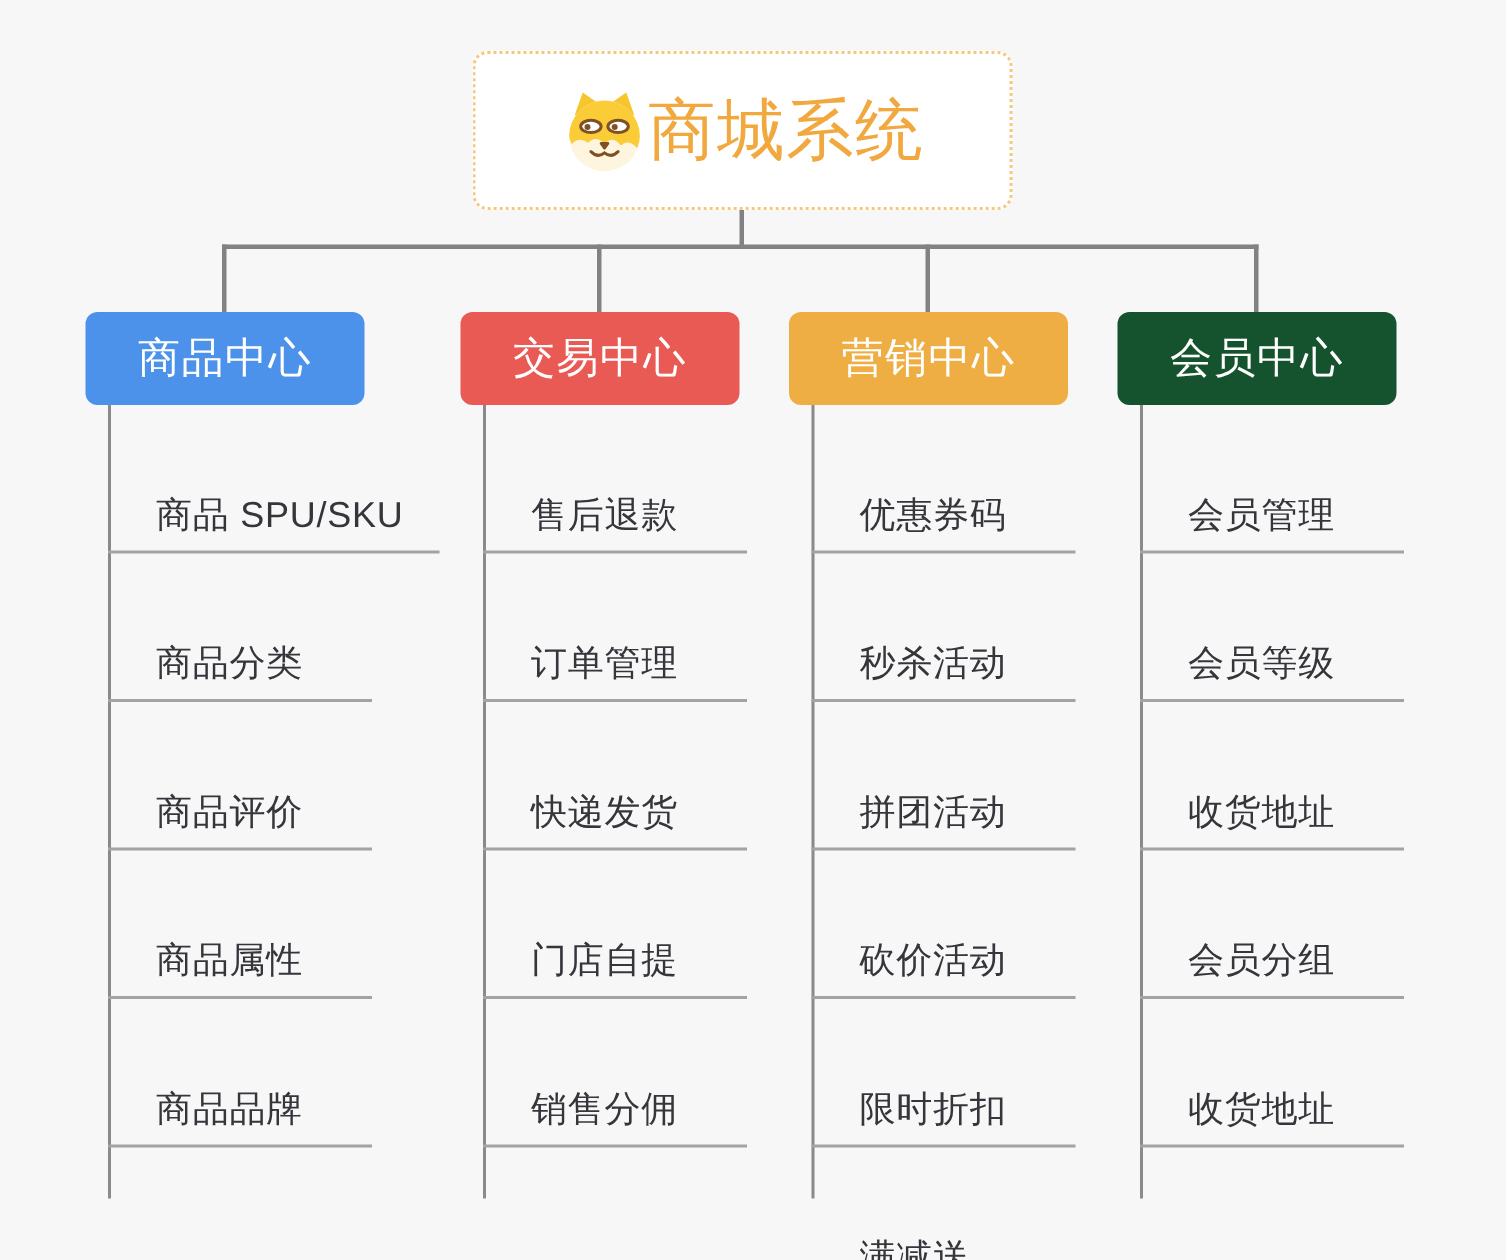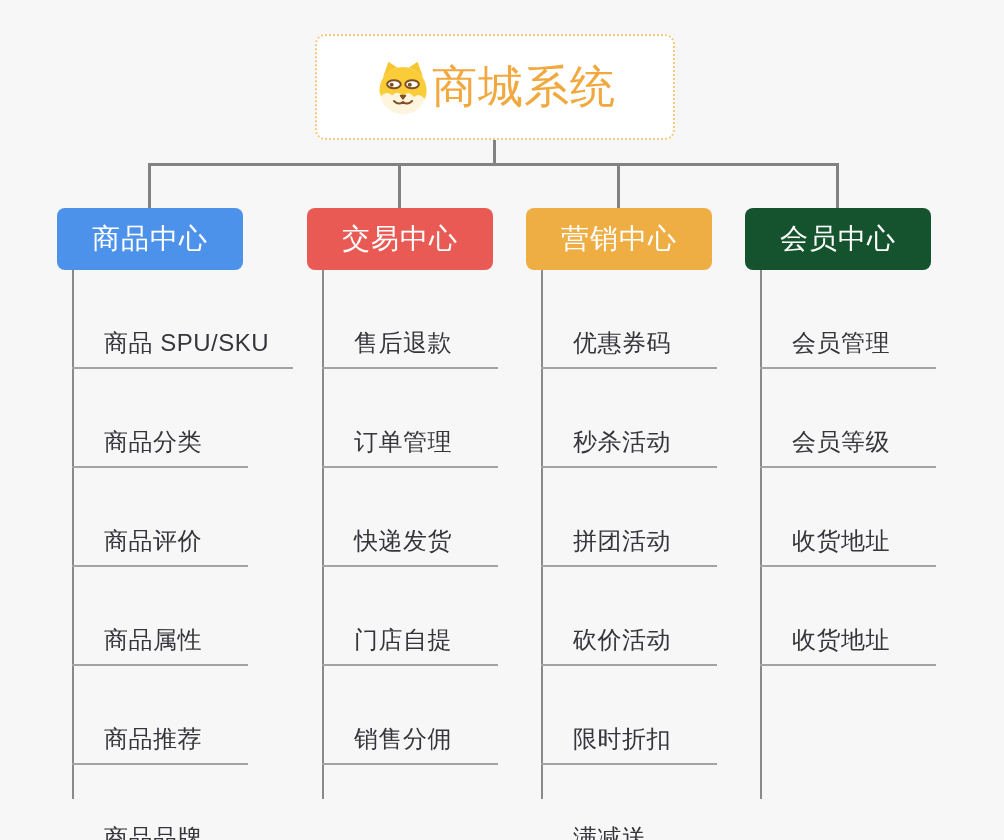--- a/index.html
+++ b/index.html
@@ -122,21 +122,20 @@
   <div class="branch-node b2" style="background-color: rgb(239, 174, 67);">营销中心</div>
   <div class="branch-node b1" style="background-color: rgb(234, 90, 85);">交易中心</div>
   <div class="branch-node b3" style="background-color: #14532d;">会员中心</div>
 
   <div class="col c0">
     <div class="col-line"></div>
     <div class="leaf">商品 SPU/SKU</div>
     <div class="leaf">商品分类</div>
     <div class="leaf">商品评价</div>
     <div class="leaf">商品属性</div>
-    <div class="leaf">商品推荐</div>
     <div class="leaf">商品品牌</div>
   </div>
 
   <div class="col c1">
     <div class="col-line"></div>
     <div class="leaf">售后退款</div>
     <div class="leaf">订单管理</div>
     <div class="leaf">快递发货</div>
     <div class="leaf">门店自提</div>
     <div class="leaf">销售分佣</div>
@@ -150,16 +149,17 @@
     <div class="leaf">砍价活动</div>
     <div class="leaf">限时折扣</div>
     <div class="leaf">满减送</div>
   </div>
 
   <div class="col c3">
     <div class="col-line"></div>
     <div class="leaf">会员管理</div>
     <div class="leaf">会员等级</div>
     <div class="leaf">收货地址</div>
+    <div class="leaf">会员分组</div>
     <div class="leaf">收货地址</div>
   </div>
 
 </div>
 
 </body></html>

